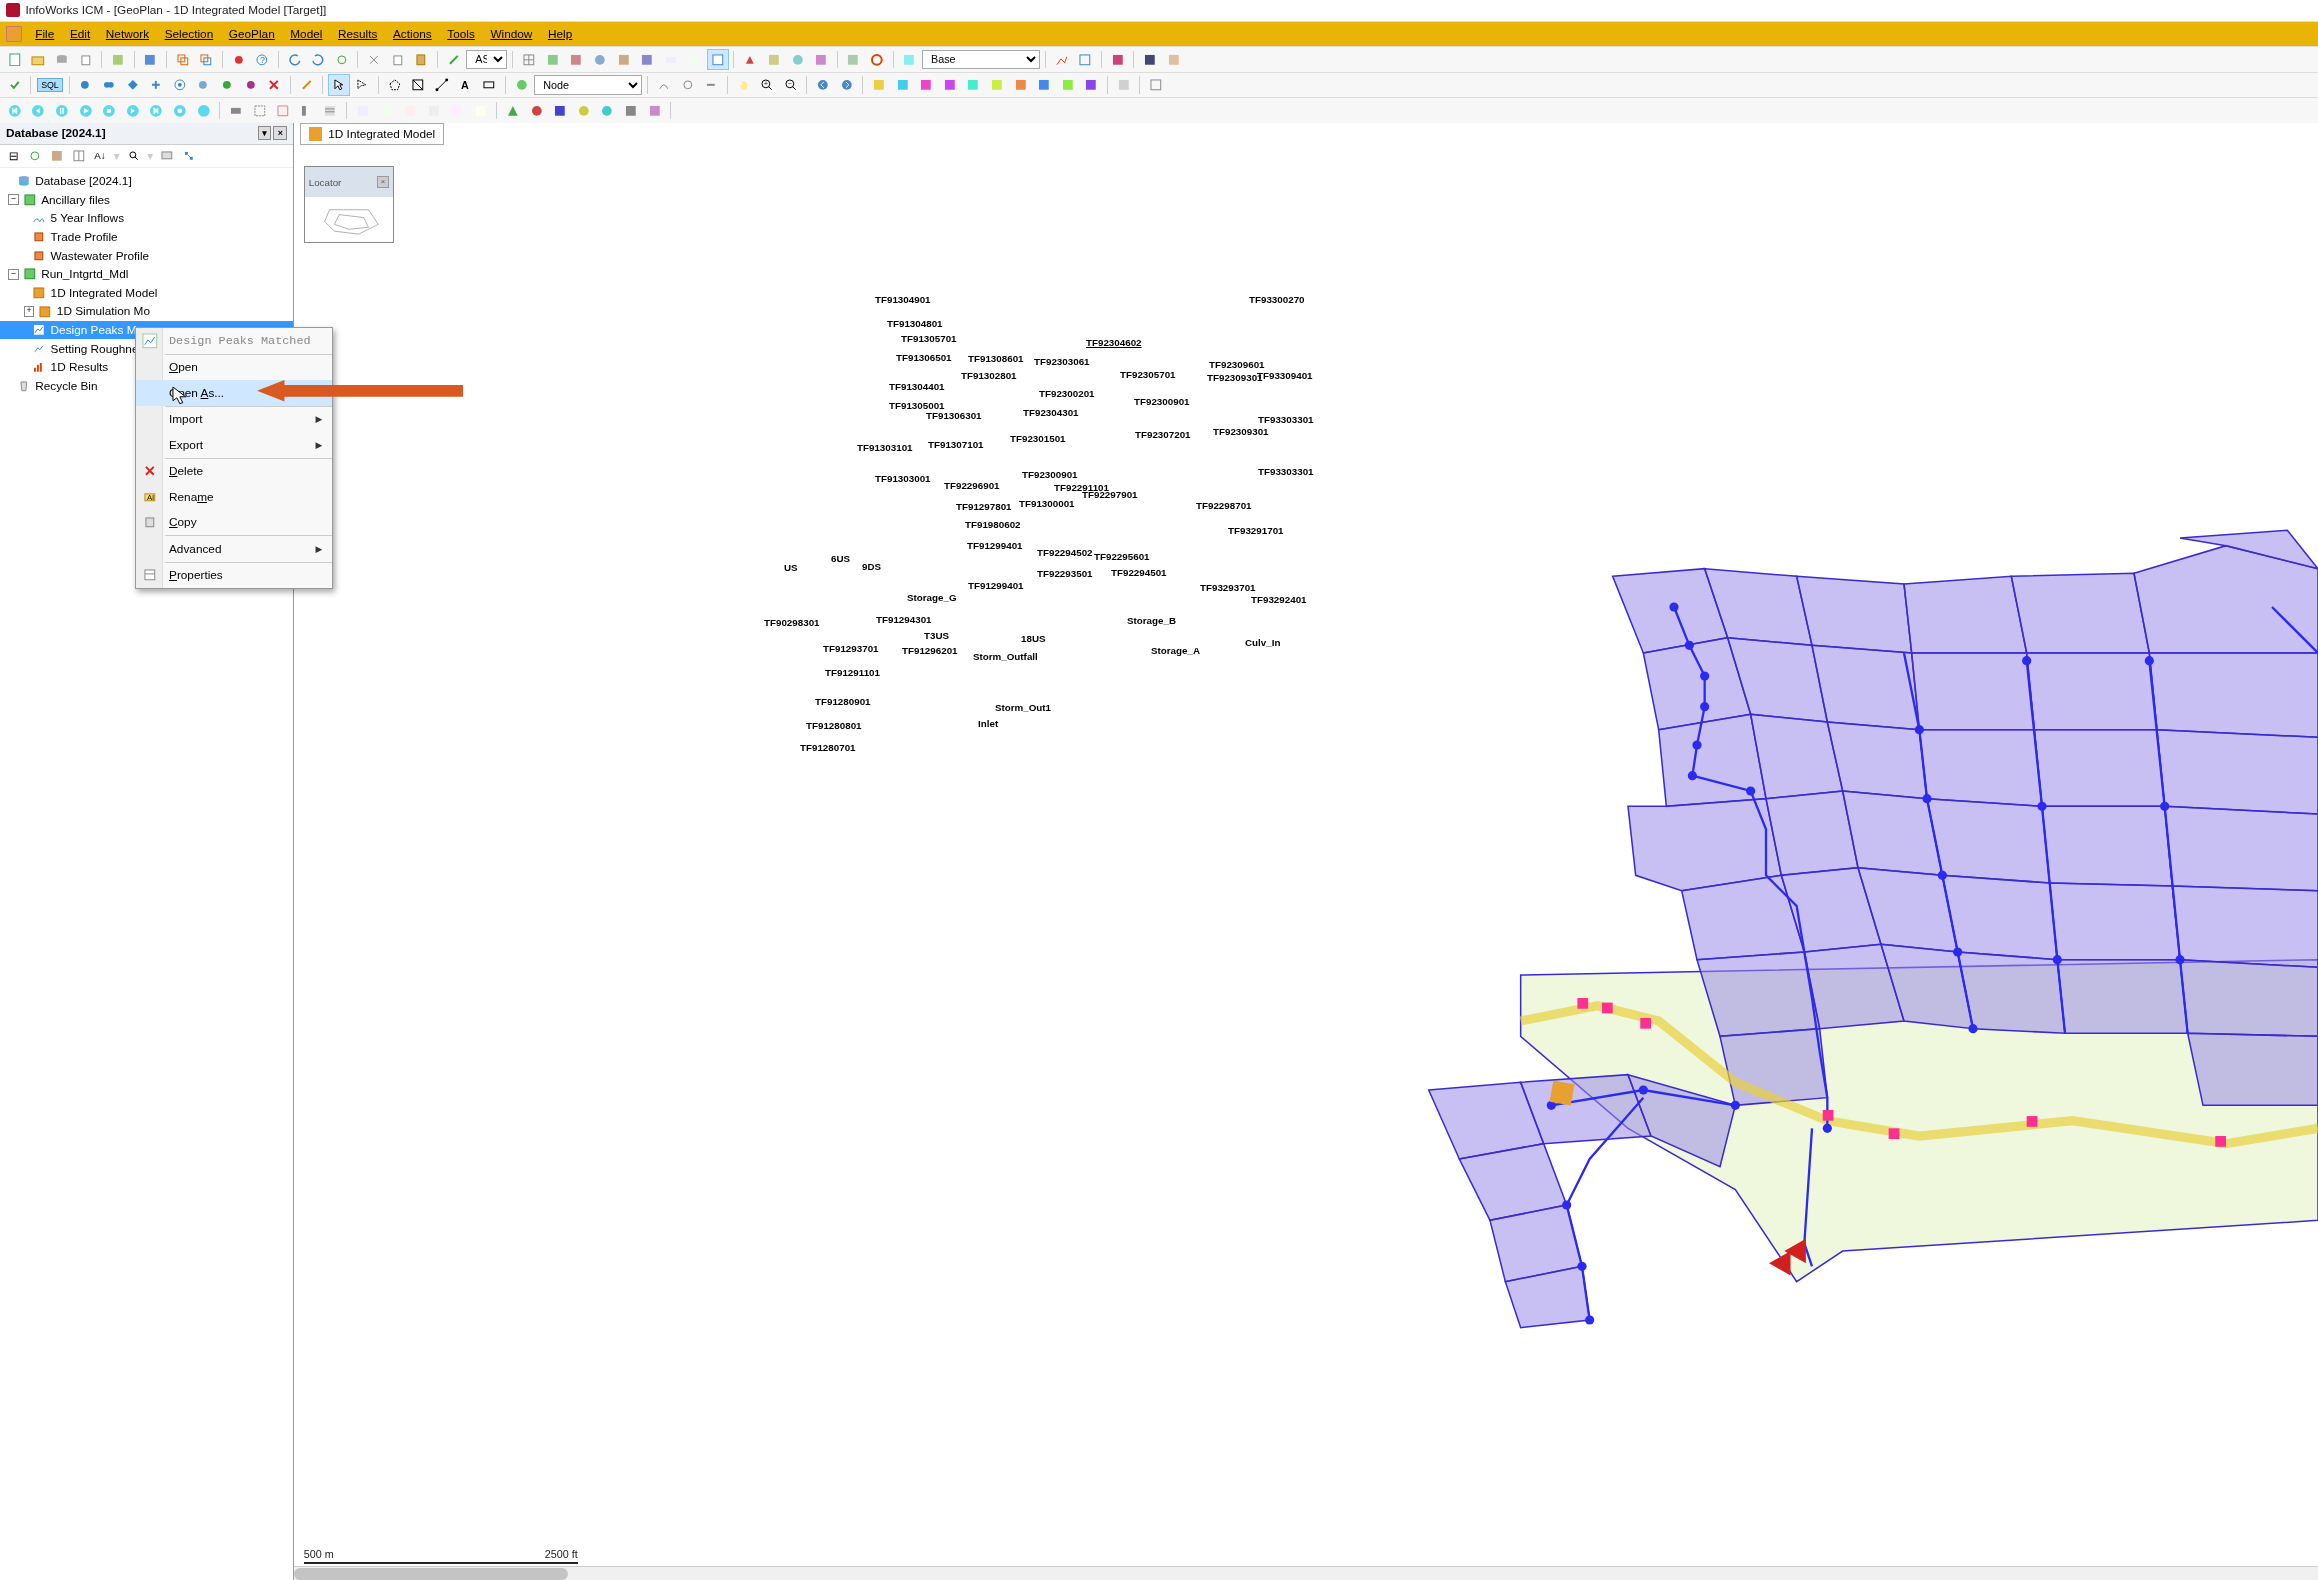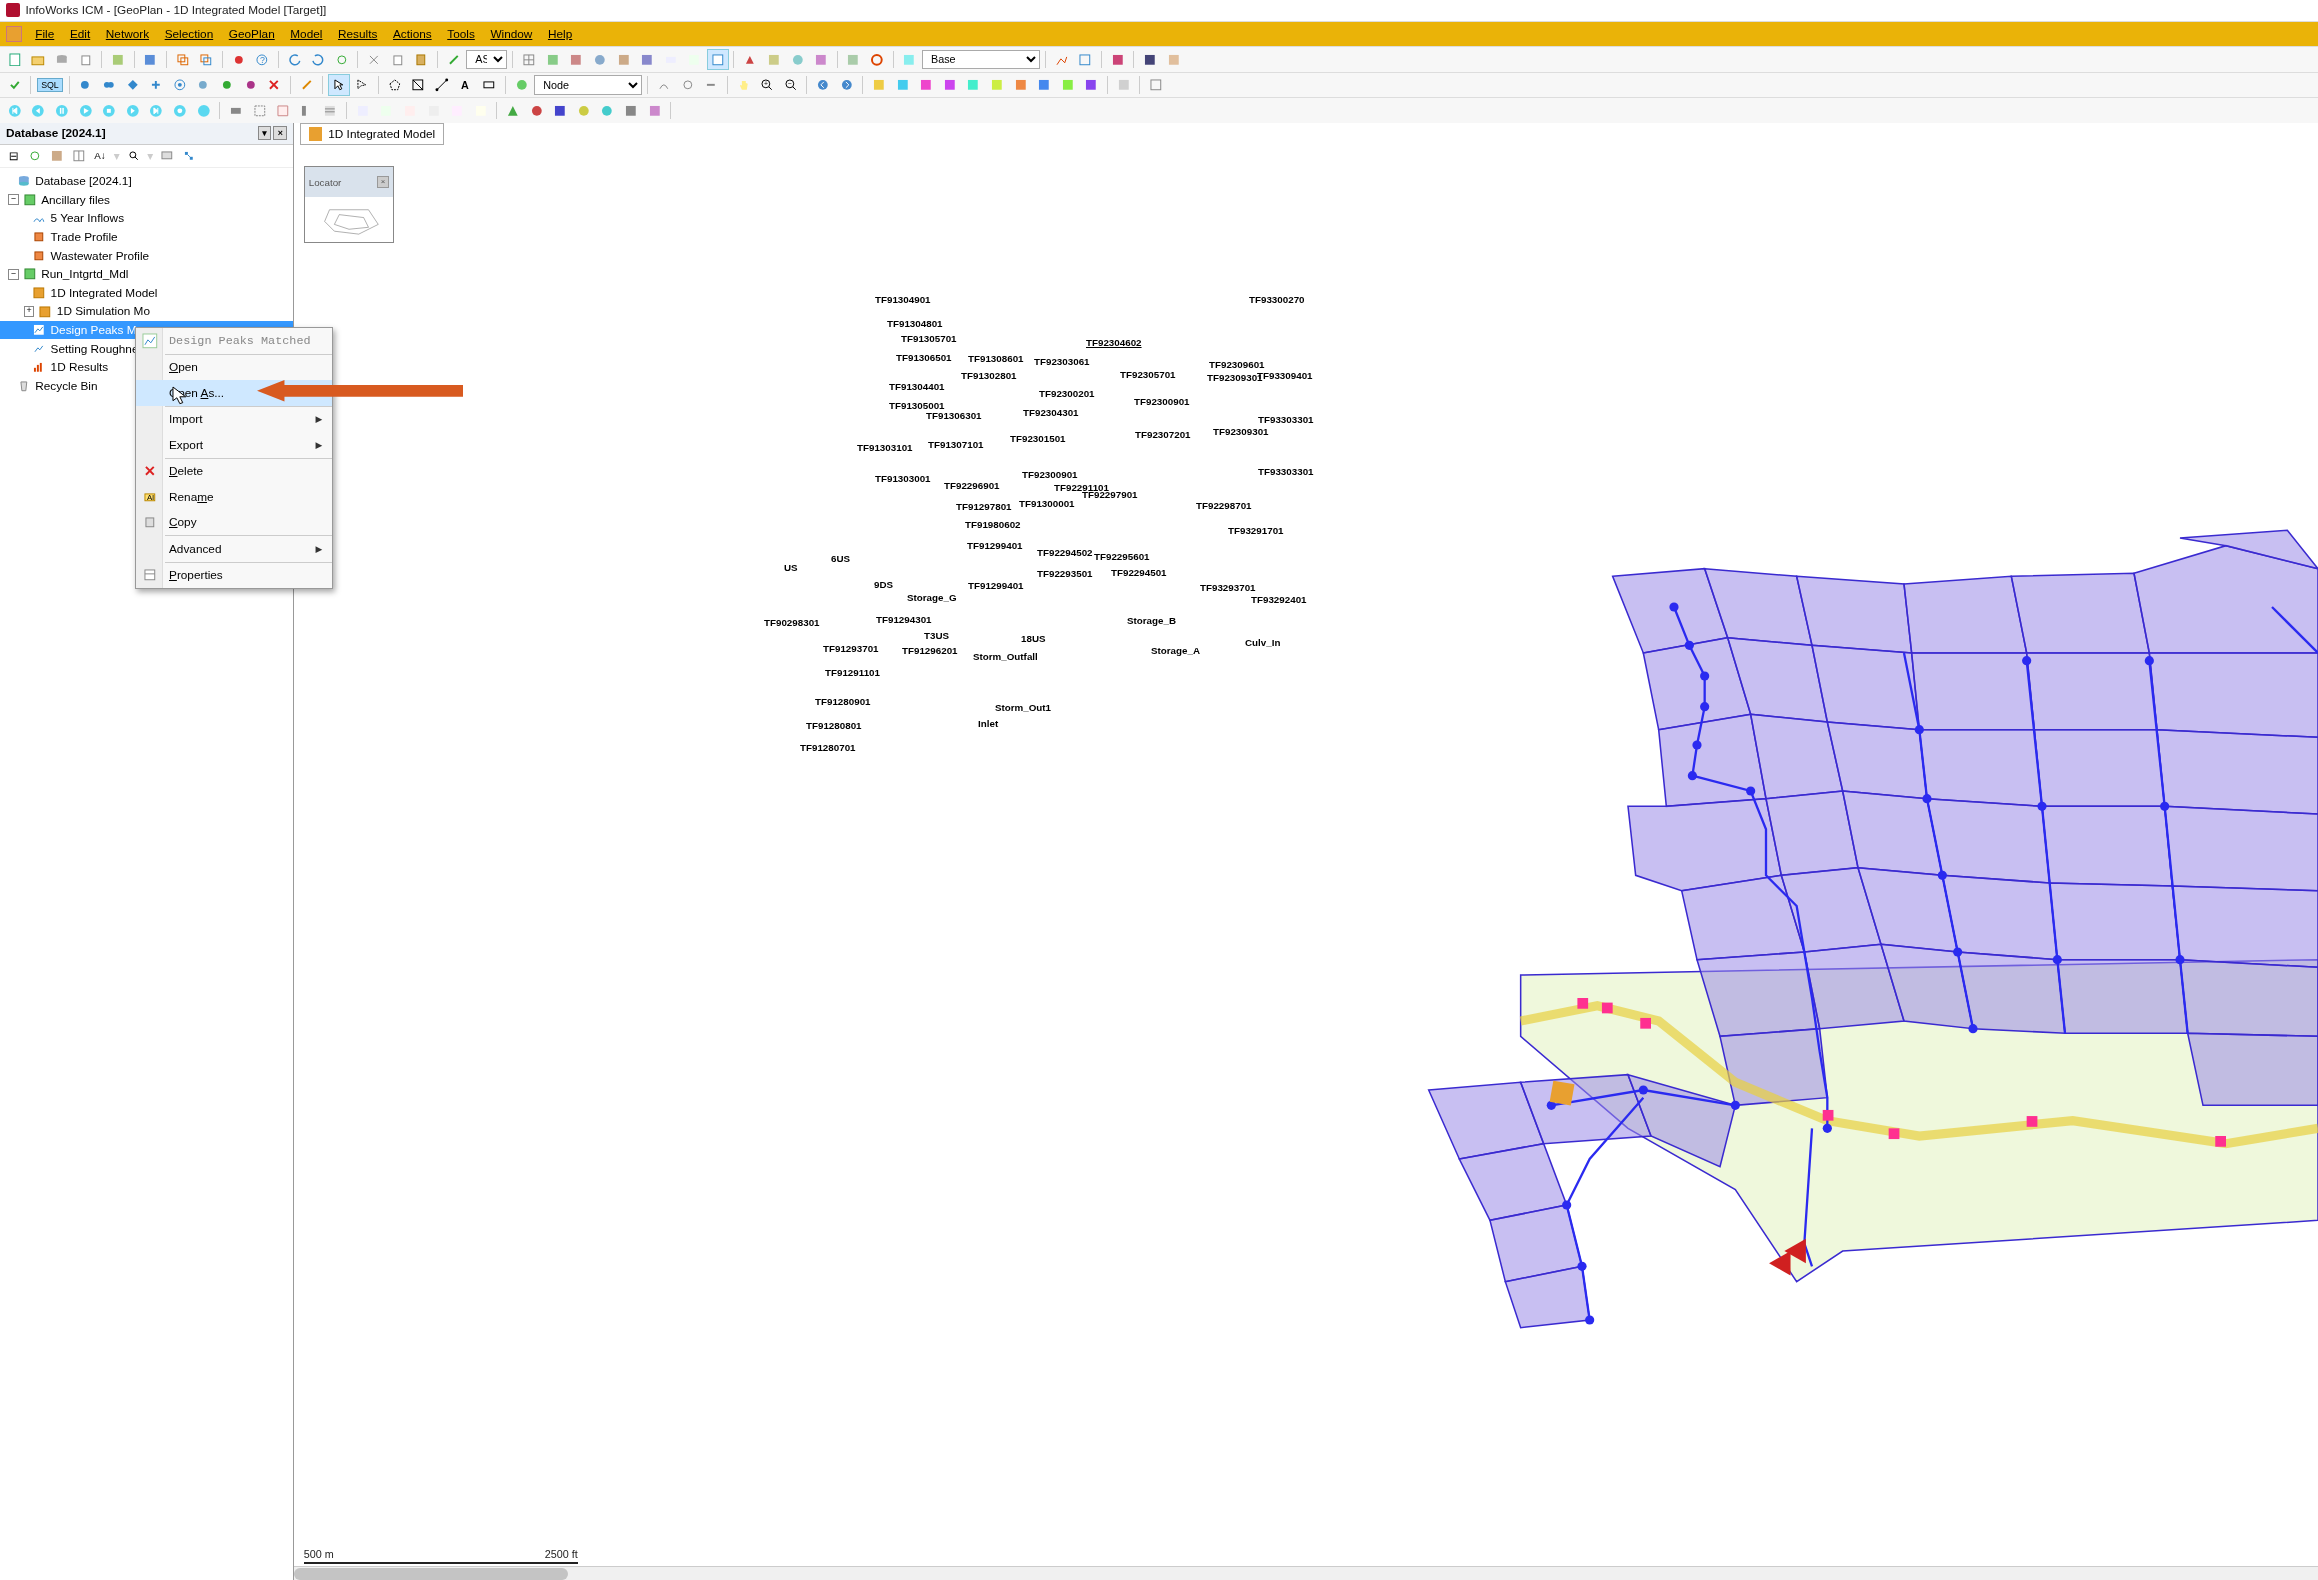--- a/index.html
+++ b/index.html
@@ -1038,21 +1038,21 @@
           <div class="maplabel" style="left: 662px; top: 354px;">TF91297801</div>
           <div class="maplabel" style="left: 725px; top: 351px;">TF91300001</div>
           <div class="maplabel" style="left: 964px; top: 319px;">TF93303301</div>
           <div class="maplabel" style="left: 671px; top: 372px;">TF91980602</div>
           <div class="maplabel" style="left: 934px; top: 378px;">TF93291701</div>
           <div class="maplabel" style="left: 673px; top: 393px;">TF91299401</div>
           <div class="maplabel" style="left: 743px; top: 400px;">TF92294502</div>
           <div class="maplabel" style="left: 800px; top: 404px;">TF92295601</div>
           <div class="maplabel" style="left: 490px; top: 415px;">US</div>
           <div class="maplabel" style="left: 537px; top: 406px;">6US</div>
-          <div class="maplabel" style="left: 568px; top: 432px; margin-left: 12px;">9DS</div>
+          <div class="maplabel" style="left: 568px; top: 414px;">9DS</div>
           <div class="maplabel" style="left: 743px; top: 421px;">TF92293501</div>
           <div class="maplabel" style="left: 817px; top: 420px;">TF92294501</div>
           <div class="maplabel" style="left: 674px; top: 433px;">TF91299401</div>
           <div class="maplabel" style="left: 613px; top: 445px;">Storage_G</div>
           <div class="maplabel" style="left: 906px; top: 435px;">TF93293701</div>
           <div class="maplabel" style="left: 470px; top: 470px;">TF90298301</div>
           <div class="maplabel" style="left: 582px; top: 467px;">TF91294301</div>
           <div class="maplabel" style="left: 833px; top: 468px;">Storage_B</div>
           <div class="maplabel" style="left: 630px; top: 483px;">T3US</div>
           <div class="maplabel" style="left: 727px; top: 486px;">18US</div>

